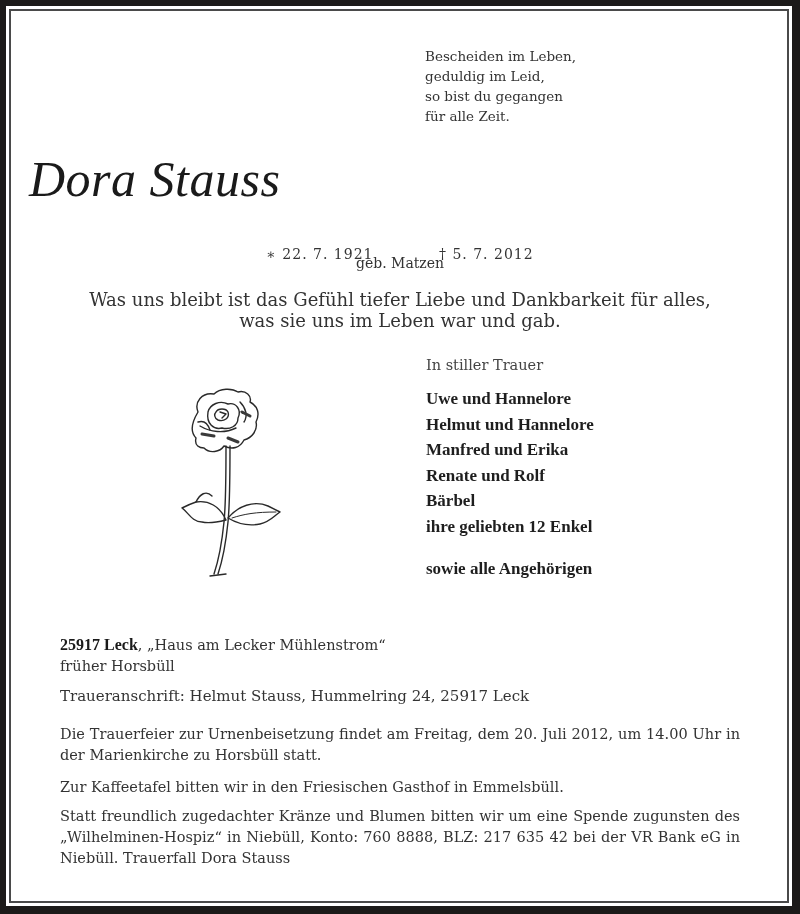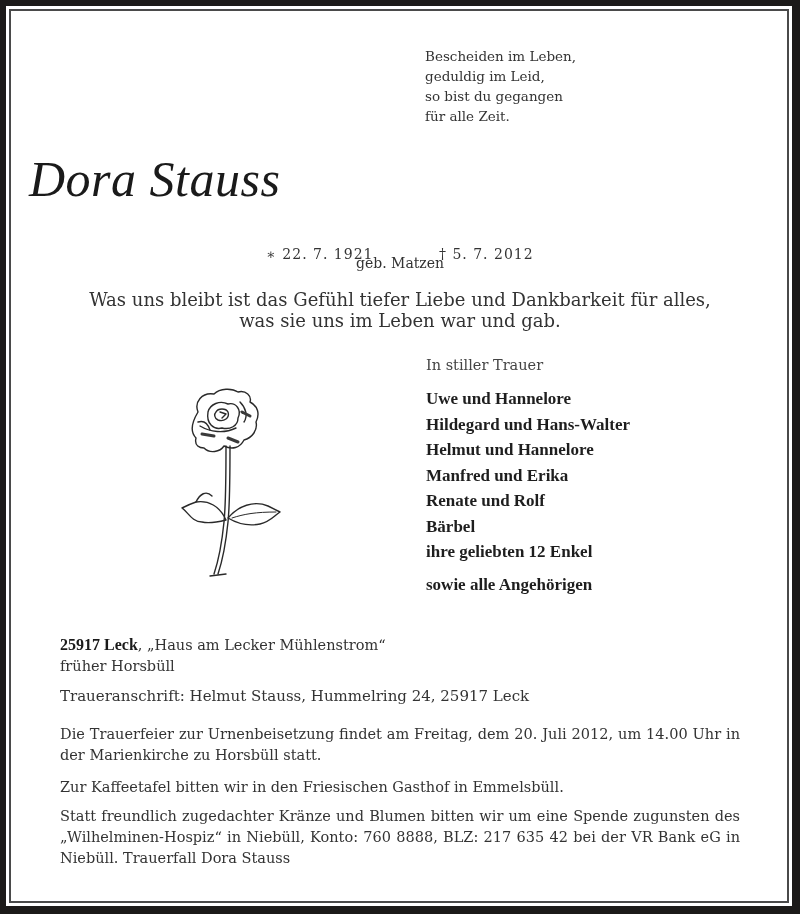--- a/index.html
+++ b/index.html
@@ -11,21 +11,21 @@
   .abs { position:absolute; }
   .motto { left:425px; top:46px; font-size:13.5px; line-height:20px; color:#333; }
   .name { left:0; width:800px; top:150px; text-align:left; font-family:"Liberation Serif", serif; font-style:italic; font-size:50px; color:#1a1a1a; letter-spacing:0.5px;padding-left:29px; }
   .geb { left:0; width:800px; top:219px; text-align:center; font-size:14px; color:#333;margin-top:36px; }
   .dates { left:0; width:800px; top:246px; text-align:center; font-size:14px; color:#333; letter-spacing:1px; }
   .dates span { margin:0 30px; }
   .quote { left:0; width:800px; top:289px; text-align:center; font-size:18px; line-height:21px; color:#333; }
   .trauer { left:426px; top:357px; font-size:14.5px; color:#444; }
   .mourners { left:426px; top:386px; font-family:"Liberation Serif", serif; font-weight:bold; font-size:17px; line-height:25.5px; color:#1e1e1e; }
   .mourners div.tight { line-height:20px; }
-  .mourners div.gap { margin-top:7px; }
+  .mourners div.gap { margin-top:17px; }
   .rose { left:180px; top:382px; width:110px; height:200px; }
   .loc { left:60px; top:634px; font-size:14.5px; line-height:21px; color:#333; }
   .loc b { font-family:"Liberation Serif", serif; font-weight:bold; font-size:16px; color:#1a1a1a; }
   .addr { left:60px; top:687px; font-size:15px; color:#333; }
   .para { left:60px; width:680px; font-size:14.5px; line-height:21px; color:#333; text-align:justify; }
   .p1 { top:724px; }
   .p2 { top:777px; }
   .p3 { top:806px; }
 </style>
 </head>
@@ -76,21 +76,20 @@
       <path d="M46 138 C40 124 28 118 16 120 C10 122 6 124 2 126 C8 130 12 140 22 140 C30 142 38 140 46 138 Z"></path>
       <path d="M16 120 C20 112 26 108 32 114"></path>
       <path d="M48 136 C58 124 74 118 88 124 C92 126 96 128 100 130 C94 134 90 140 80 142 C70 144 58 142 48 136 Z"></path>
       <path d="M52 136 C64 132 76 130 96 130" stroke-width="1"></path>
     </svg>
   </div>
 
   <div class="abs trauer">In stiller Trauer</div>
   <div class="abs mourners">
     <div>Uwe und Hannelore</div>
-    <div>Hildegard und Hans-Walter</div>
     <div>Helmut und Hannelore</div>
     <div>Manfred und Erika</div>
     <div>Renate und Rolf</div>
     <div>Bärbel</div>
     <div>ihre geliebten 12 Enkel</div>
     <div class="gap">sowie alle Angehörigen</div>
   </div>
 
   <div class="abs loc">
     <div><b>25917 Leck</b><span>, „Haus am Lecker Mühlenstrom“</span></div>

